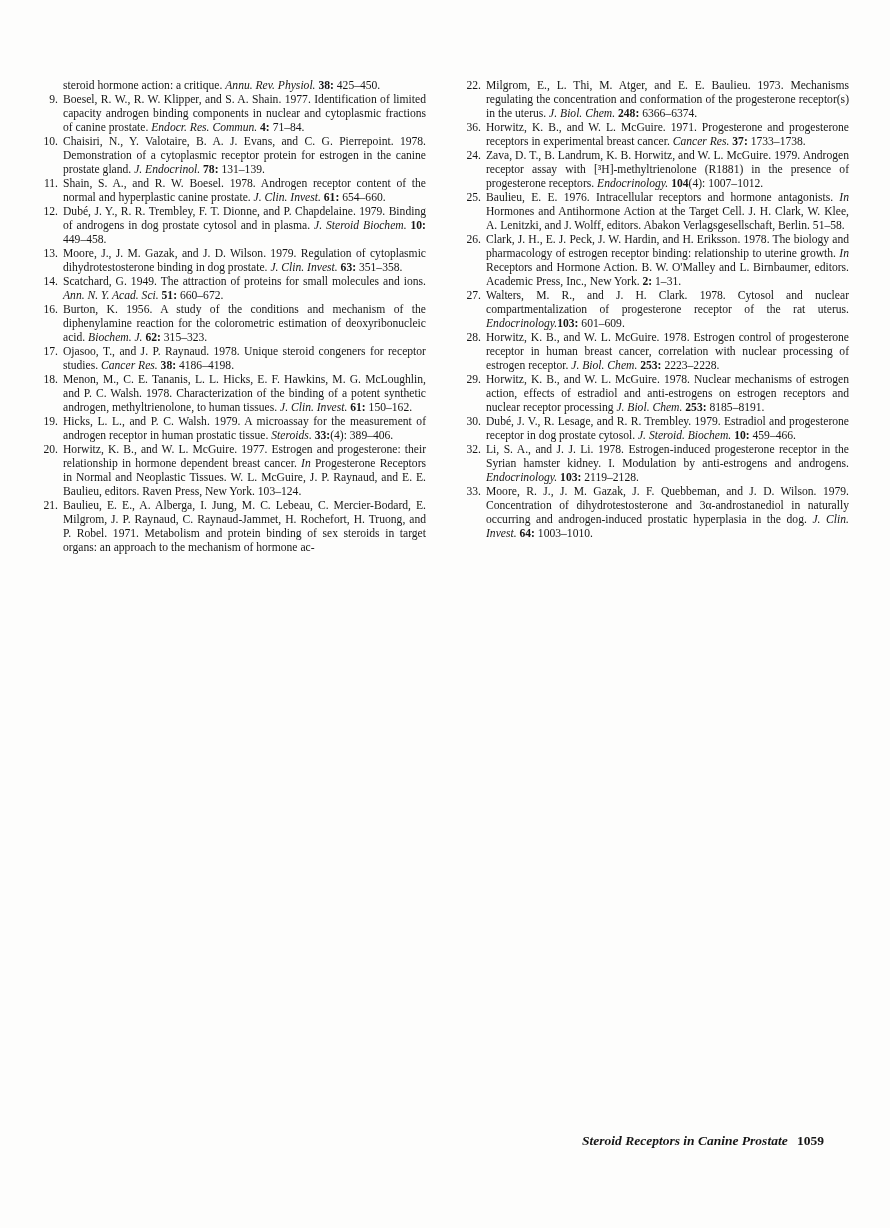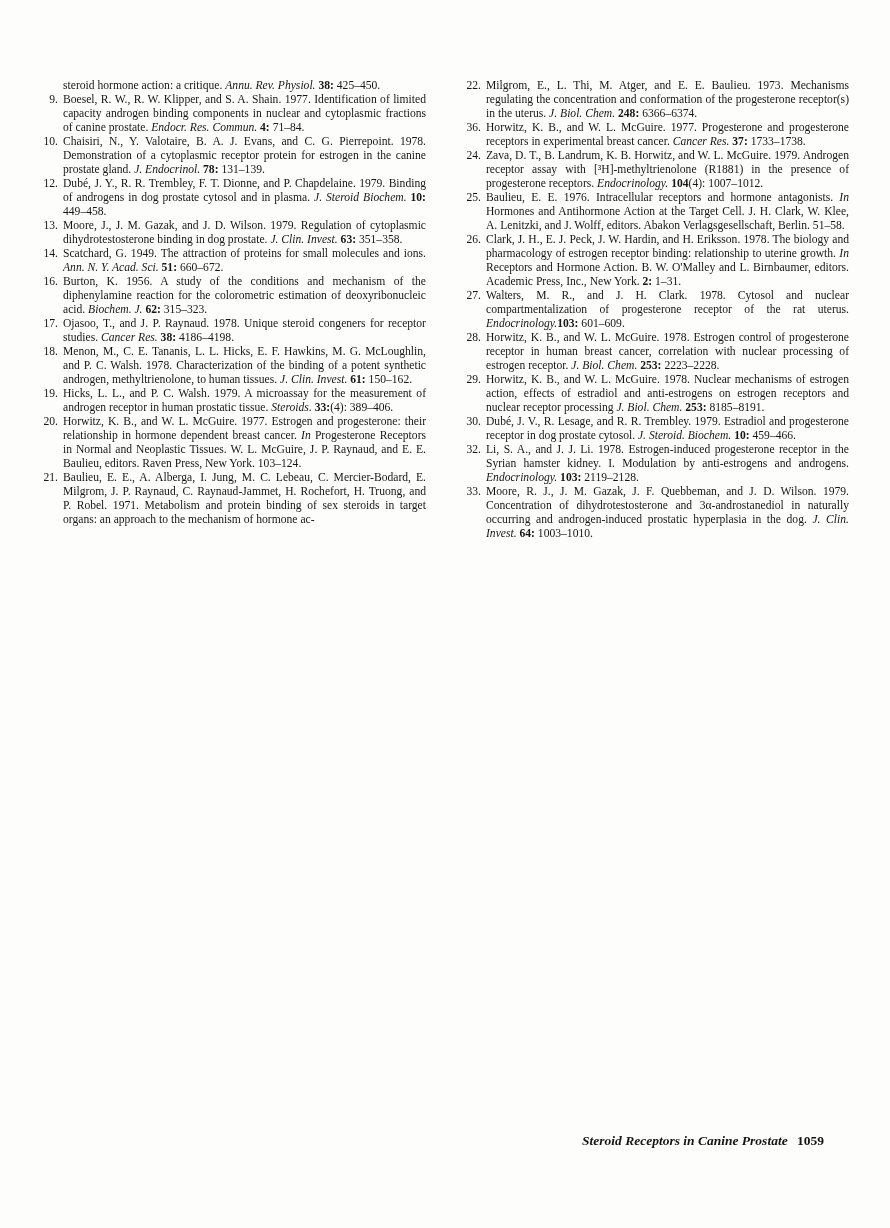--- a/index.html
+++ b/index.html
@@ -57,33 +57,34 @@
 </style>
 </head>
 <body>
 
 <div class="page">
   <main class="content">
     <div class="col" id="col-left">
         <div class="ref"><span class="ref-num"></span><span>steroid hormone action: a critique. </span><span class="it">Annu. Rev. Physiol. </span><span class="bd">38:</span><span> 425–450.</span></div>
         <div class="ref"><span class="ref-num">9.</span><span>Boesel, R. W., R. W. Klipper, and S. A. Shain. 1977. Identification of limited capacity androgen binding components in nuclear and cytoplasmic fractions of canine prostate. </span><span class="it">Endocr. Res. Commun. </span><span class="bd">4:</span><span> 71–84.</span></div>
         <div class="ref"><span class="ref-num">10.</span><span>Chaisiri, N., Y. Valotaire, B. A. J. Evans, and C. G. Pierrepoint. 1978. Demonstration of a cytoplasmic receptor protein for estrogen in the canine prostate gland. </span><span class="it">J. Endocrinol. </span><span class="bd">78:</span><span> 131–139.</span></div>
+        <div class="ref"><span class="ref-num">11.</span><span>Shain, S. A., and R. W. Boesel. 1978. Androgen receptor content of the normal and hyperplastic canine prostate. </span><span class="it">J. Clin. Invest. </span><span class="bd">61:</span><span> 654–660.</span></div>
         <div class="ref"><span class="ref-num">12.</span><span>Dubé, J. Y., R. R. Trembley, F. T. Dionne, and P. Chapdelaine. 1979. Binding of androgens in dog prostate cytosol and in plasma. </span><span class="it">J. Steroid Biochem. </span><span class="bd">10:</span><span> 449–458.</span></div>
         <div class="ref"><span class="ref-num">13.</span><span>Moore, J., J. M. Gazak, and J. D. Wilson. 1979. Regulation of cytoplasmic dihydrotestosterone binding in dog prostate. </span><span class="it">J. Clin. Invest. </span><span class="bd">63:</span><span> 351–358.</span></div>
         <div class="ref"><span class="ref-num">14.</span><span>Scatchard, G. 1949. The attraction of proteins for small molecules and ions. </span><span class="it">Ann. N. Y. Acad. Sci. </span><span class="bd">51:</span><span> 660–672.</span></div>
         <div class="ref"><span class="ref-num">16.</span><span>Burton, K. 1956. A study of the conditions and mechanism of the diphenylamine reaction for the colorometric estimation of deoxyribonucleic acid. </span><span class="it">Biochem. J. </span><span class="bd">62:</span><span> 315–323.</span></div>
         <div class="ref"><span class="ref-num">17.</span><span>Ojasoo, T., and J. P. Raynaud. 1978. Unique steroid congeners for receptor studies. </span><span class="it">Cancer Res. </span><span class="bd">38:</span><span> 4186–4198.</span></div>
         <div class="ref"><span class="ref-num">18.</span><span>Menon, M., C. E. Tananis, L. L. Hicks, E. F. Hawkins, M. G. McLoughlin, and P. C. Walsh. 1978. Characterization of the binding of a potent synthetic androgen, methyltrienolone, to human tissues. </span><span class="it">J. Clin. Invest. </span><span class="bd">61:</span><span> 150–162.</span></div>
         <div class="ref"><span class="ref-num">19.</span><span>Hicks, L. L., and P. C. Walsh. 1979. A microassay for the measurement of androgen receptor in human prostatic tissue. </span><span class="it">Steroids. </span><span class="bd">33:</span><span>(4): 389–406.</span></div>
         <div class="ref"><span class="ref-num">20.</span><span>Horwitz, K. B., and W. L. McGuire. 1977. Estrogen and progesterone: their relationship in hormone dependent breast cancer. </span><span class="it">In</span><span> Progesterone Receptors in Normal and Neoplastic Tissues. W. L. McGuire, J. P. Raynaud, and E. E. Baulieu, editors. Raven Press, New York. 103–124.</span></div>
         <div class="ref"><span class="ref-num">21.</span><span>Baulieu, E. E., A. Alberga, I. Jung, M. C. Lebeau, C. Mercier-Bodard, E. Milgrom, J. P. Raynaud, C. Raynaud-Jammet, H. Rochefort, H. Truong, and P. Robel. 1971. Metabolism and protein binding of sex steroids in target organs: an approach to the mechanism of hormone ac-</span></div>
       </div>
     <div class="col" id="col-right">
         <div class="ref"><span class="ref-num">22.</span><span>Milgrom, E., L. Thi, M. Atger, and E. E. Baulieu. 1973. Mechanisms regulating the concentration and conformation of the progesterone receptor(s) in the uterus. </span><span class="it">J. Biol. Chem. </span><span class="bd">248:</span><span> 6366–6374.</span></div>
-        <div class="ref"><span class="ref-num">36.</span><span>Horwitz, K. B., and W. L. McGuire. 1977. Progesterone and progesterone receptors in experimental breast cancer. </span><span class="it">Cancer Res. </span><span class="bd">37:</span><span> 1733–1738.</span></div>
+        <div class="ref"><span class="ref-num">36.</span><span>Horwitz, K. B., and W. L. McGuire. 1971. Progesterone and progesterone receptors in experimental breast cancer. </span><span class="it">Cancer Res. </span><span class="bd">37:</span><span> 1733–1738.</span></div>
         <div class="ref"><span class="ref-num">24.</span><span>Zava, D. T., B. Landrum, K. B. Horwitz, and W. L. McGuire. 1979. Androgen receptor assay with [³H]-methyltrienolone (R1881) in the presence of progesterone receptors. </span><span class="it">Endocrinology. </span><span class="bd">104</span><span>(4): 1007–1012.</span></div>
         <div class="ref"><span class="ref-num">25.</span><span>Baulieu, E. E. 1976. Intracellular receptors and hormone antagonists. </span><span class="it">In</span><span> Hormones and Antihormone Action at the Target Cell. J. H. Clark, W. Klee, A. Lenitzki, and J. Wolff, editors. Abakon Verlagsgesellschaft, Berlin. 51–58.</span></div>
         <div class="ref"><span class="ref-num">26.</span><span>Clark, J. H., E. J. Peck, J. W. Hardin, and H. Eriksson. 1978. The biology and pharmacology of estrogen receptor binding: relationship to uterine growth. </span><span class="it">In</span><span> Receptors and Hormone Action. B. W. O'Malley and L. Birnbaumer, editors. Academic Press, Inc., New York. </span><span class="bd">2:</span><span> 1–31.</span></div>
         <div class="ref"><span class="ref-num">27.</span><span>Walters, M. R., and J. H. Clark. 1978. Cytosol and nuclear compartmentalization of progesterone receptor of the rat uterus. </span><span class="it">Endocrinology.</span><span class="bd">103:</span><span> 601–609.</span></div>
         <div class="ref"><span class="ref-num">28.</span><span>Horwitz, K. B., and W. L. McGuire. 1978. Estrogen control of progesterone receptor in human breast cancer, correlation with nuclear processing of estrogen receptor. </span><span class="it">J. Biol. Chem. </span><span class="bd">253:</span><span> 2223–2228.</span></div>
         <div class="ref"><span class="ref-num">29.</span><span>Horwitz, K. B., and W. L. McGuire. 1978. Nuclear mechanisms of estrogen action, effects of estradiol and anti-estrogens on estrogen receptors and nuclear receptor processing </span><span class="it">J. Biol. Chem. </span><span class="bd">253:</span><span> 8185–8191.</span></div>
         <div class="ref"><span class="ref-num">30.</span><span>Dubé, J. V., R. Lesage, and R. R. Trembley. 1979. Estradiol and progesterone receptor in dog prostate cytosol. </span><span class="it">J. Steroid. Biochem. </span><span class="bd">10:</span><span> 459–466.</span></div>
         <div class="ref"><span class="ref-num">32.</span><span>Li, S. A., and J. J. Li. 1978. Estrogen-induced progesterone receptor in the Syrian hamster kidney. I. Modulation by anti-estrogens and androgens. </span><span class="it">Endocrinology. </span><span class="bd">103:</span><span> 2119–2128.</span></div>
         <div class="ref"><span class="ref-num">33.</span><span>Moore, R. J., J. M. Gazak, J. F. Quebbeman, and J. D. Wilson. 1979. Concentration of dihydrotestosterone and 3α-androstanediol in naturally occurring and androgen-induced prostatic hyperplasia in the dog. </span><span class="it">J. Clin. Invest. </span><span class="bd">64:</span><span> 1003–1010.</span></div>
       </div>

